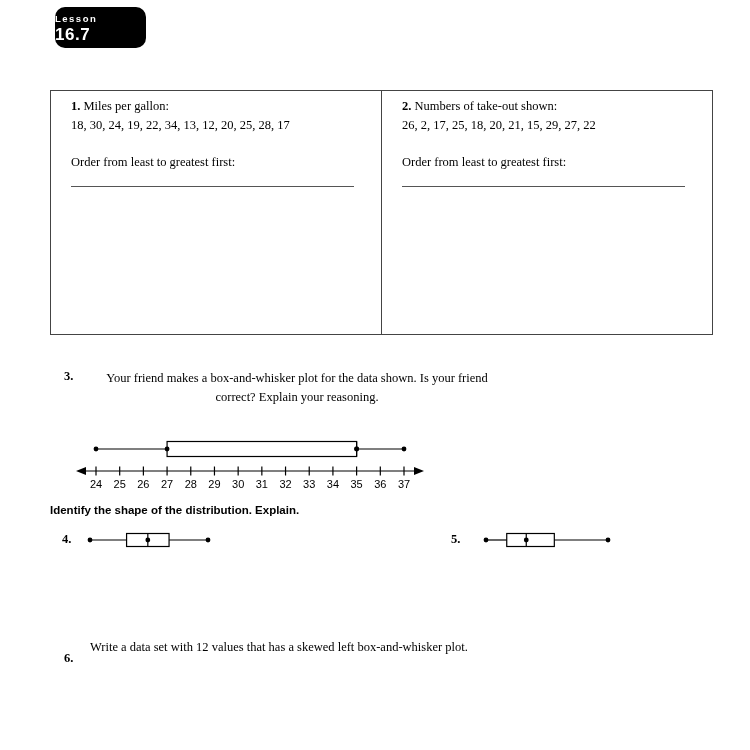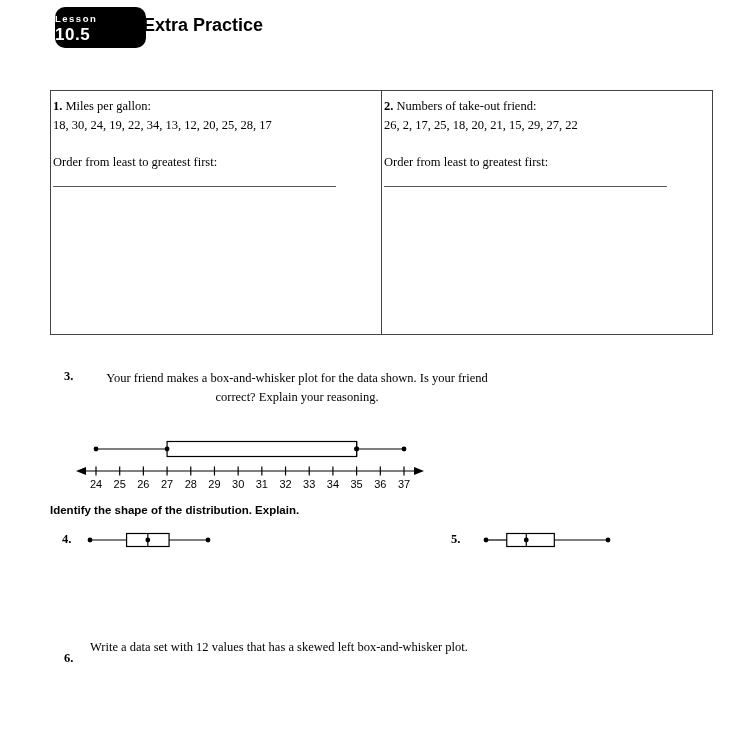--- a/index.html
+++ b/index.html
@@ -16,55 +16,54 @@
   .title { position:absolute; left:143px; top:15px; font-family:"Liberation Sans", sans-serif;
            font-size:18px; font-weight:bold; }
 
   .instr { position:absolute; font-family:"Liberation Sans", sans-serif;
            font-size:11.5px; font-weight:bold; }
   #instr1 { left:50px; top:73px; }
   #instr2 { left:50px; top:504px; }
 
   .ptable { position:absolute; left:50px; top:90px; width:663px; height:245px;
             border-collapse:collapse; table-layout:fixed; }
-  .ptable td { border:1px solid #444; vertical-align:top; padding:7px 2px;
+  .ptable td { border:1px solid #444; vertical-align:top; padding:7px 20px;
                font-size:12.5px; line-height:1.35;margin-top:48px; }
   .num { font-weight:bold; }
   .cell-data { margin-top:2px; }
   .cell-prompt { margin-top:20px; }
   .blank { border-bottom:1px solid #555; width:283px; height:16px; }
 
   .pnum { position:absolute; font-size:12.5px; font-weight:bold; }
   .ptext { position:absolute; font-size:12.5px; line-height:1.55;text-align:center; }
 
   svg { position:absolute; overflow:visible; }
 </style>
 </head>
 <body>
 
 <div class="page">
 
   <div class="badge">
     <div class="badge-top">Lesson</div>
-    <div class="badge-num">10.5</div>
+    <div class="badge-num">16.7</div>
   </div>
-  <div class="title">Extra Practice</div>
 
 
   <table class="ptable">
     <tbody>
       <tr>
         <td>
           <div><span class="num">1.</span> <span>Miles per gallon:</span></div>
           <div class="cell-data">18, 30, 24, 19, 22, 34, 13, 12, 20, 25, 28, 17</div>
           <div class="cell-prompt">Order from least to greatest first:</div>
           <div class="blank"></div>
         </td>
         <td>
-          <div><span class="num">2.</span> <span>Numbers of take-out friend:</span></div>
+          <div><span class="num">2.</span> <span>Numbers of take-out shown:</span></div>
           <div class="cell-data">26, 2, 17, 25, 18, 20, 21, 15, 29, 27, 22</div>
           <div class="cell-prompt">Order from least to greatest first:</div>
           <div class="blank"></div>
         </td>
       </tr>
     </tbody>
   </table>
 
   <div class="pnum" style="left:64px; top:369px;">3.</div>
   <div class="ptext" style="left:90px; top:369px; width:414px;">Your friend makes a box-and-whisker plot for the data shown. Is your friend correct? Explain your reasoning.</div>

